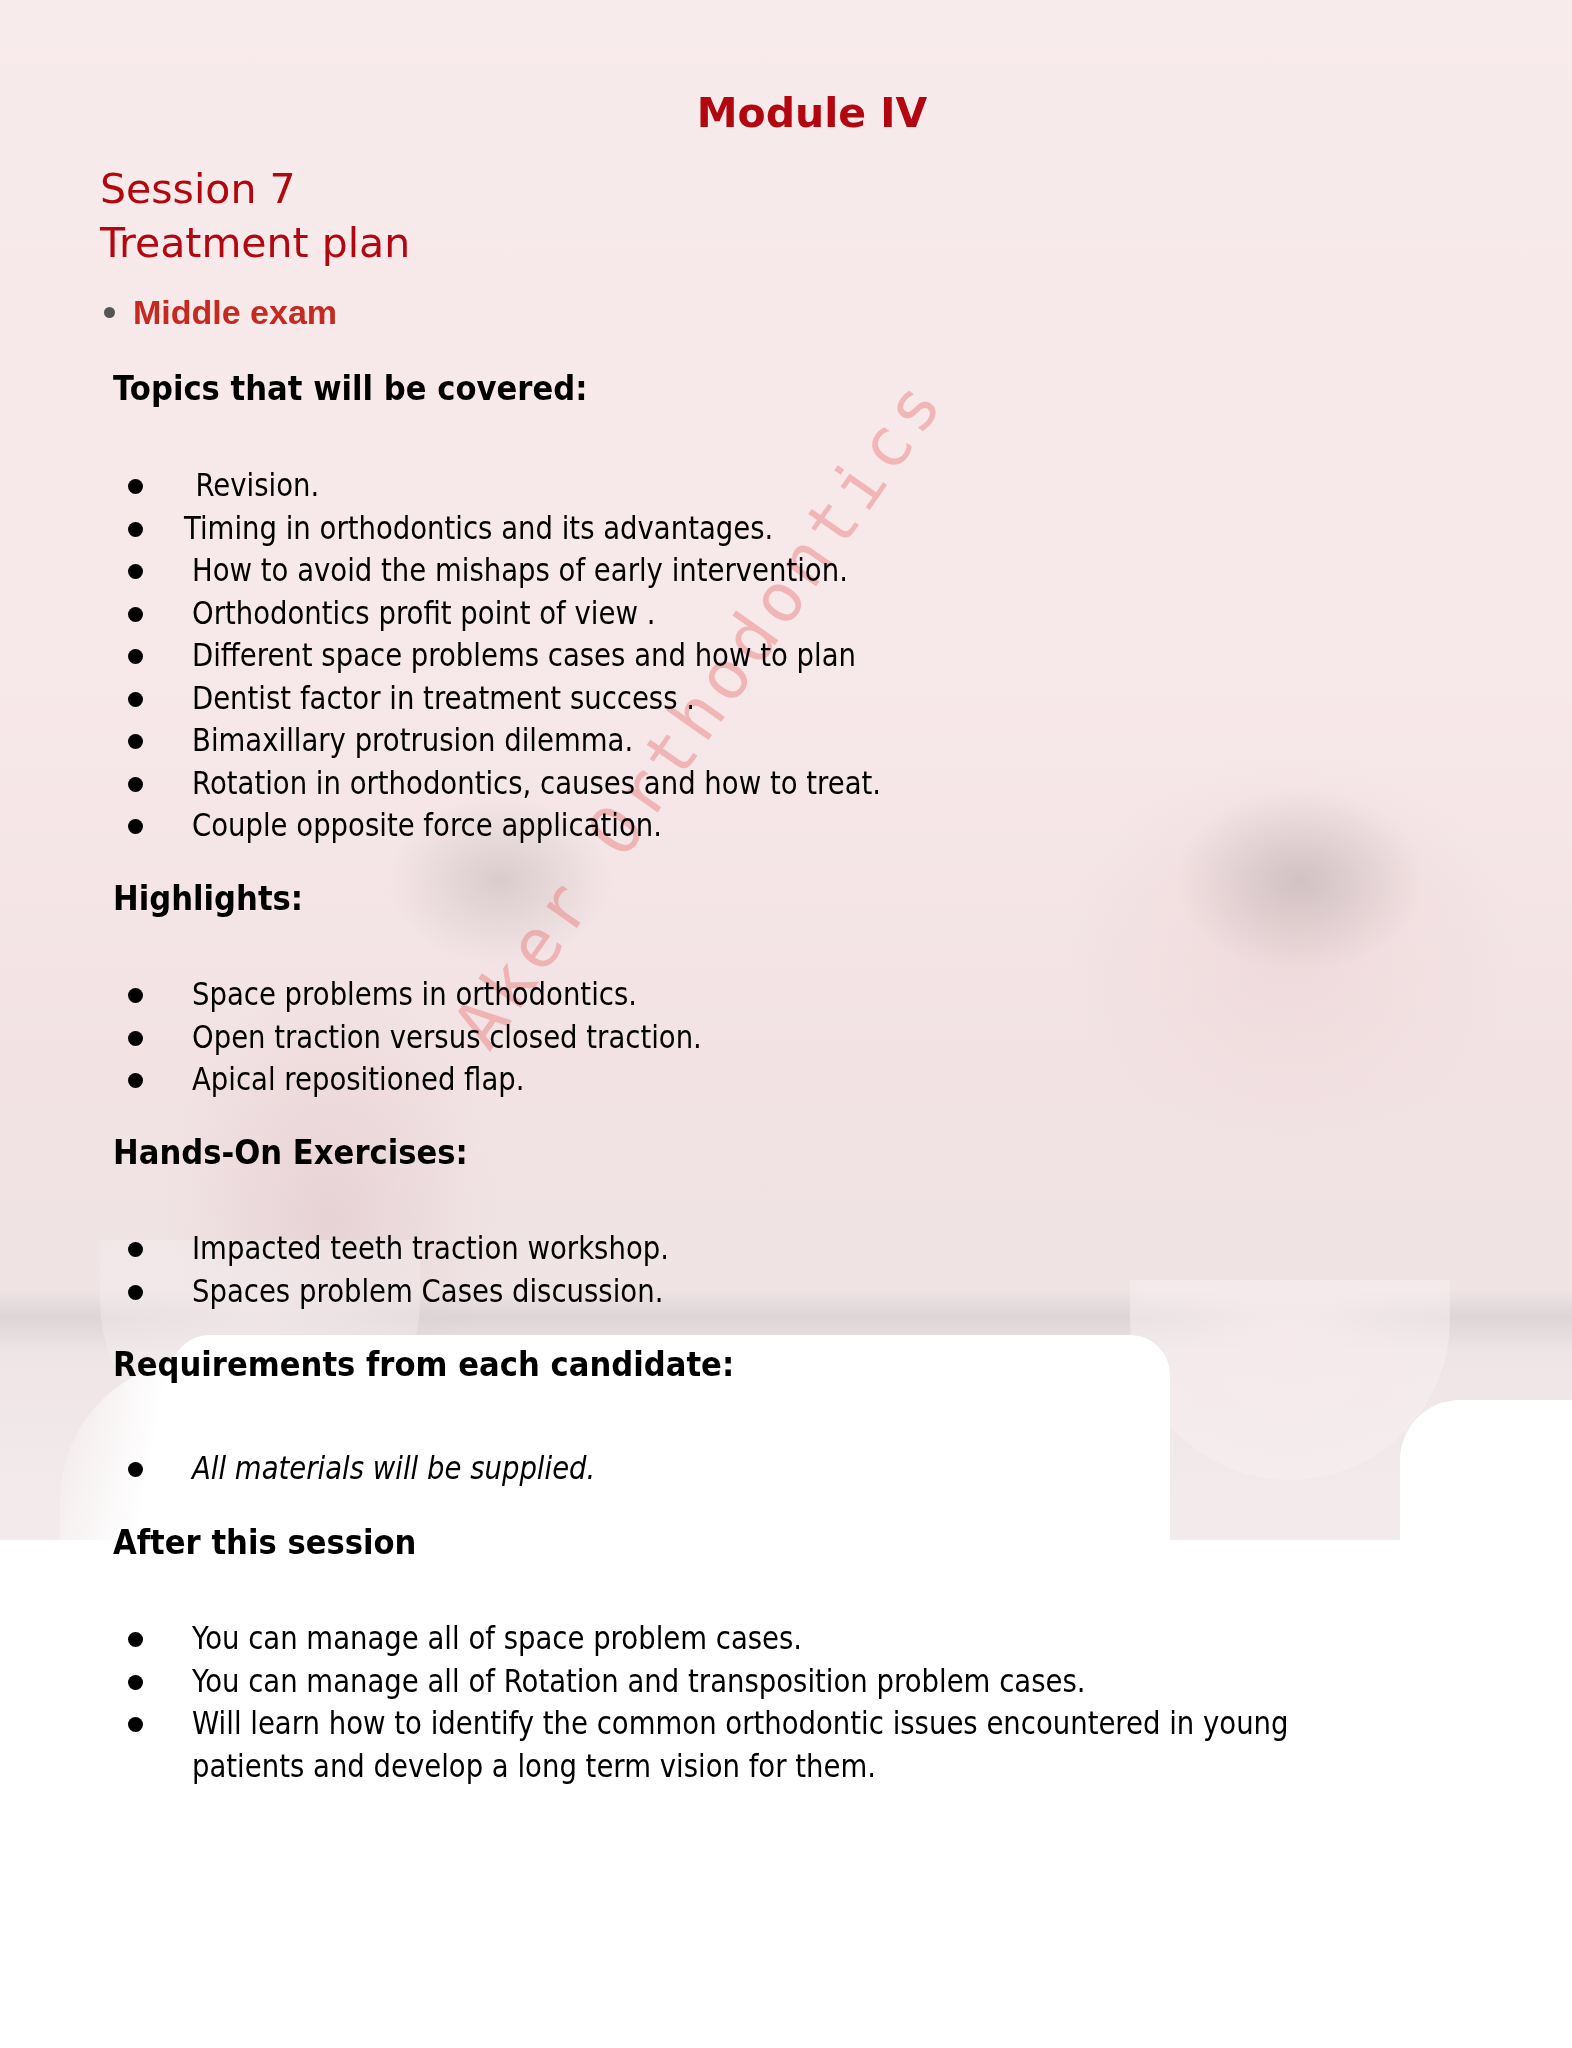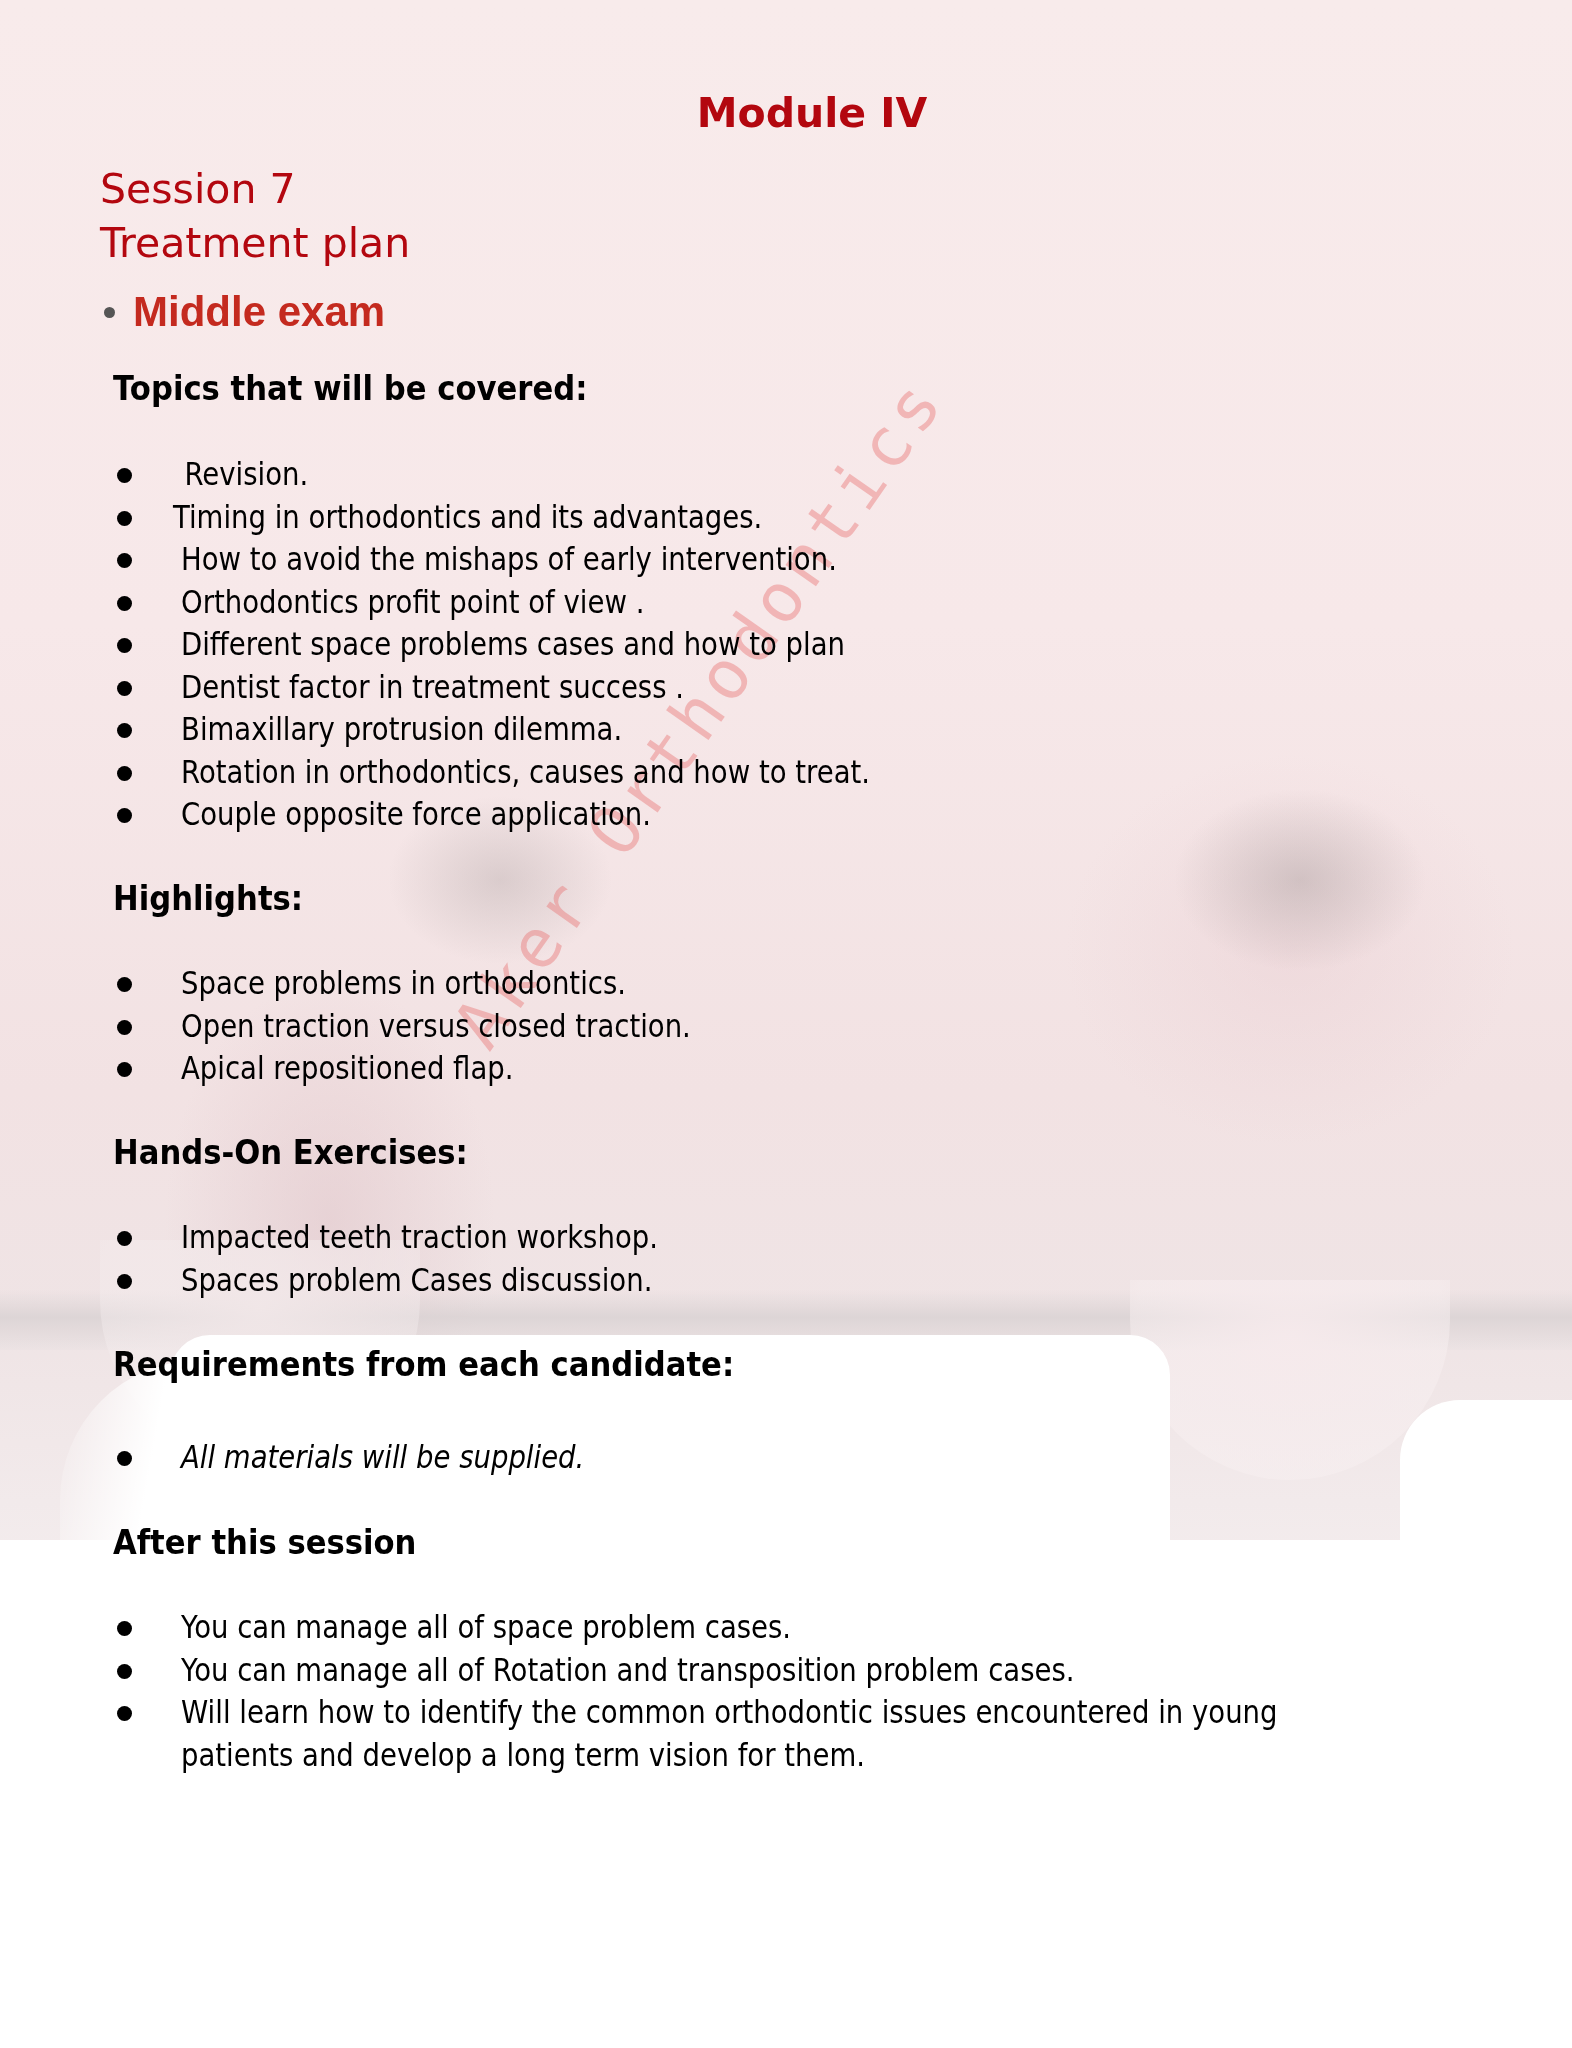--- a/index.html
+++ b/index.html
@@ -95,21 +95,21 @@
     font-size: 41px;
     font-weight: normal;
     line-height: 54px;
   }
   .exam-line {
     position: absolute;
     left: 92px; top: 290px;
     display: flex;
     align-items: center;
     font-family: "Liberation Sans", sans-serif;
-    font-size: 42px;
+    font-size: 34px;
     font-weight: bold;
     color: #c42a1f;
     line-height: 44px;
   }
   .exam-dot {
     width: 11px; height: 11px;
     border-radius: 50%;
     background: #555555;
     margin-right: 18px;
     margin-left: 4px;
@@ -122,21 +122,21 @@
     font-size: 33px;
     font-weight: bold;
     color: #000000;
     line-height: 42px;
     transform: scaleX(0.93);
     transform-origin: left center;
   }
   .list {
     position: absolute;
     left: 105px;
-    margin: 0;
+    margin: 11px;
     padding: 0;
     list-style: none;
   }
   .list li {
     position: relative;
     font-family: "DejaVu Sans", sans-serif;
     font-size: 32px;
     color: #000000;
     line-height: 42.5px;
     padding-left: 68px;

